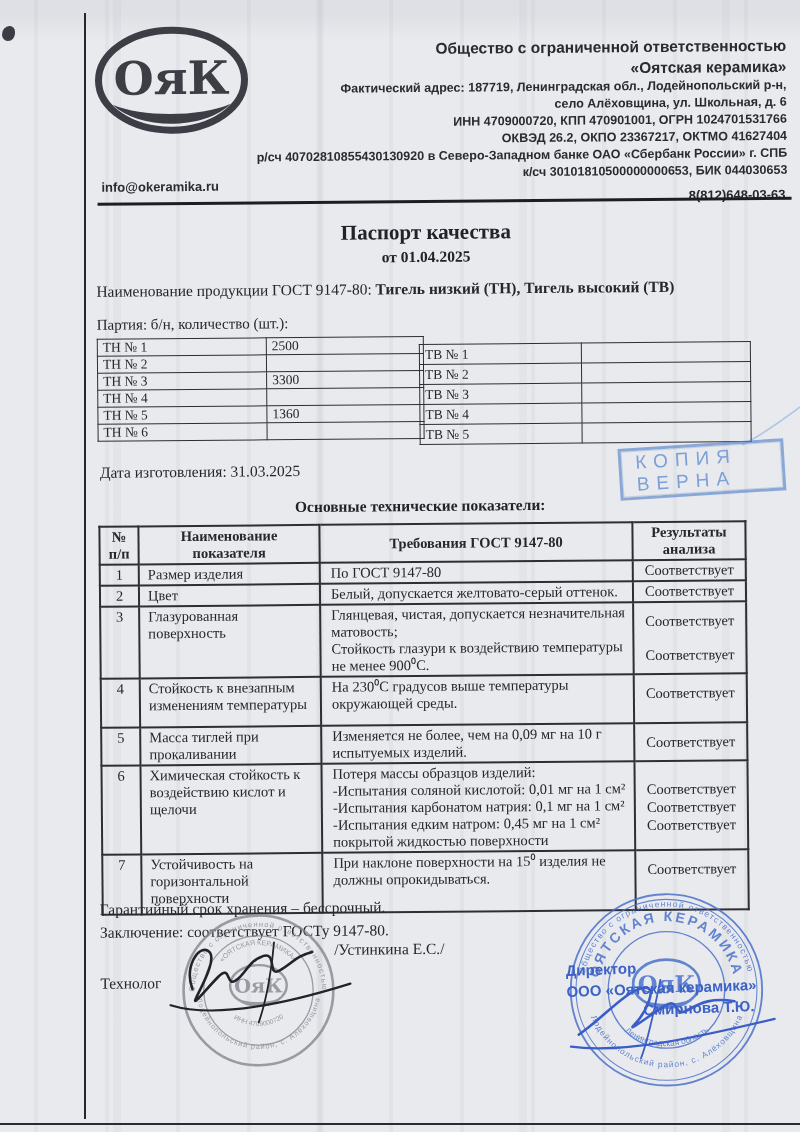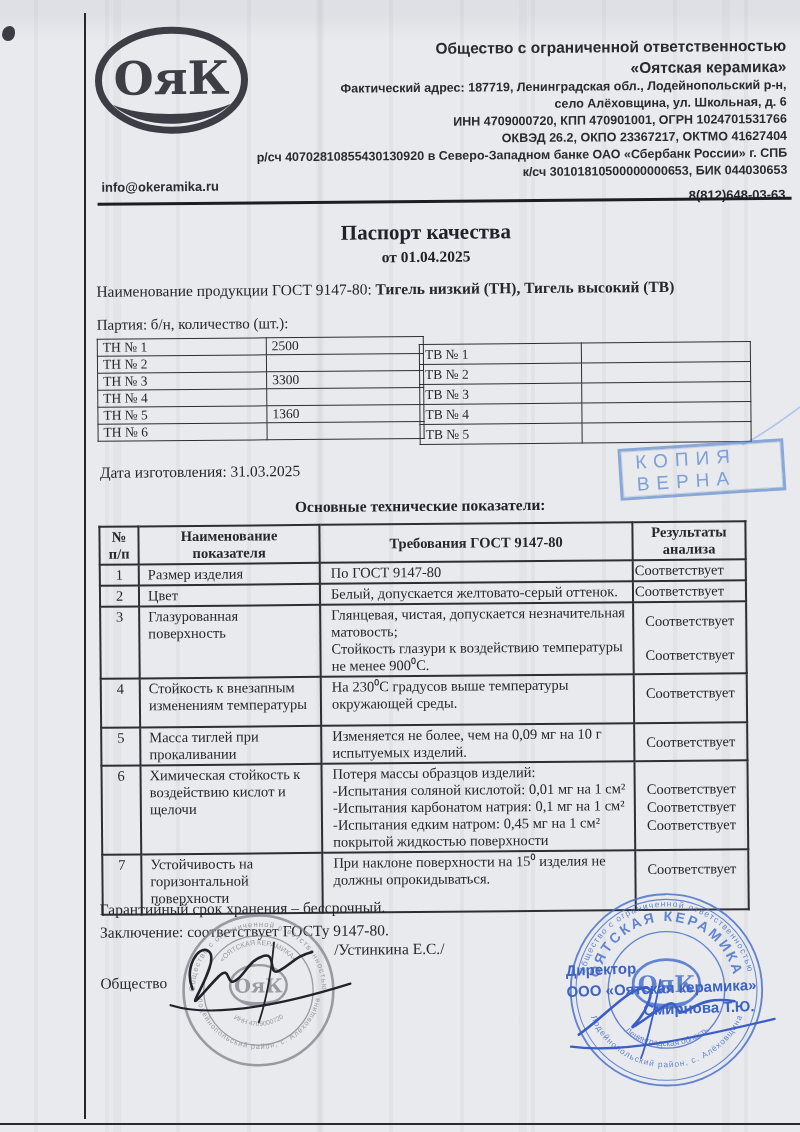--- a/index.html
+++ b/index.html
@@ -69,21 +69,21 @@
   }
 
   .spec-caption{left:0;top:497px;width:840px;text-align:center;font-weight:700;font-size:15.5px;color:#22222a;}
 
   .spec{left:98px;top:523px;}
   .spec td,.spec th{border:2px solid #2e2e36;font-size:14.5px;line-height:17px;vertical-align:top;color:#26262d;}
   .spec th{font-weight:700;text-align:center;vertical-align:middle;white-space:pre-line;padding:1px 2px;}
   .col-num{width:33px;text-align:center;}
   .col-name{width:167px;padding:1px 4px 1px 8px;}
   .col-req{width:297px;padding:1px 4px 1px 10px;}
-  .col-res{width:107px;text-align:left;}
+  .col-res{width:107px;text-align:center;}
   .hrow{height:36px;}
   .res-line34{height:34px;display:flex;align-items:center;justify-content:center;}
   .res-sp17{height:17px;}
   .res-line18{height:18px;display:flex;align-items:center;justify-content:center;}
 
   .warranty{left:96px;top:898px;font-size:15.5px;color:#26262d;}
   .conclusion{left:96px;top:921px;font-size:15.5px;color:#26262d;}
   .tech-label{left:96px;top:972px;font-size:15.5px;color:#26262d;}
   .tech-name{left:330px;top:940px;font-size:15.5px;color:#26262d;}
 
@@ -277,21 +277,21 @@
         <td class="col-req">При наклоне поверхности на 15⁰ изделия не должны опрокидываться.</td>
         <td class="col-res">
           <div class="res-line34">Соответствует</div>
         </td>
       </tr>
     </tbody>
       </table>
 
     <div class="abs warranty">Гарантийный срок хранения – бессрочный.</div>
     <div class="abs conclusion">Заключение: соответствует ГОСТу 9147-80.</div>
-    <div class="abs tech-label">Общество</div>
+    <div class="abs tech-label">Технолог</div>
     <div class="abs tech-name">/Устинкина Е.С./</div>
 
     <svg class="abs stamp-gray" viewBox="0 0 170 170">
       <circle cx="85" cy="85" r="74" fill="none" stroke="#84848f" stroke-width="2.6"></circle>
       <circle cx="85" cy="85" r="54" fill="none" stroke="#84848f" stroke-width="1.3"></circle>
       <defs>
         <path id="g-top" d="M 22,85 A 63,63 0 1 1 148,85"></path>
         <path id="g-bot" d="M 24,92 A 62,62 0 0 0 146,92"></path>
         <path id="g-itop" d="M 40,85 A 45,45 0 1 1 130,85"></path>
         <path id="g-ibot" d="M 44,90 A 43,43 0 0 0 126,90"></path>

